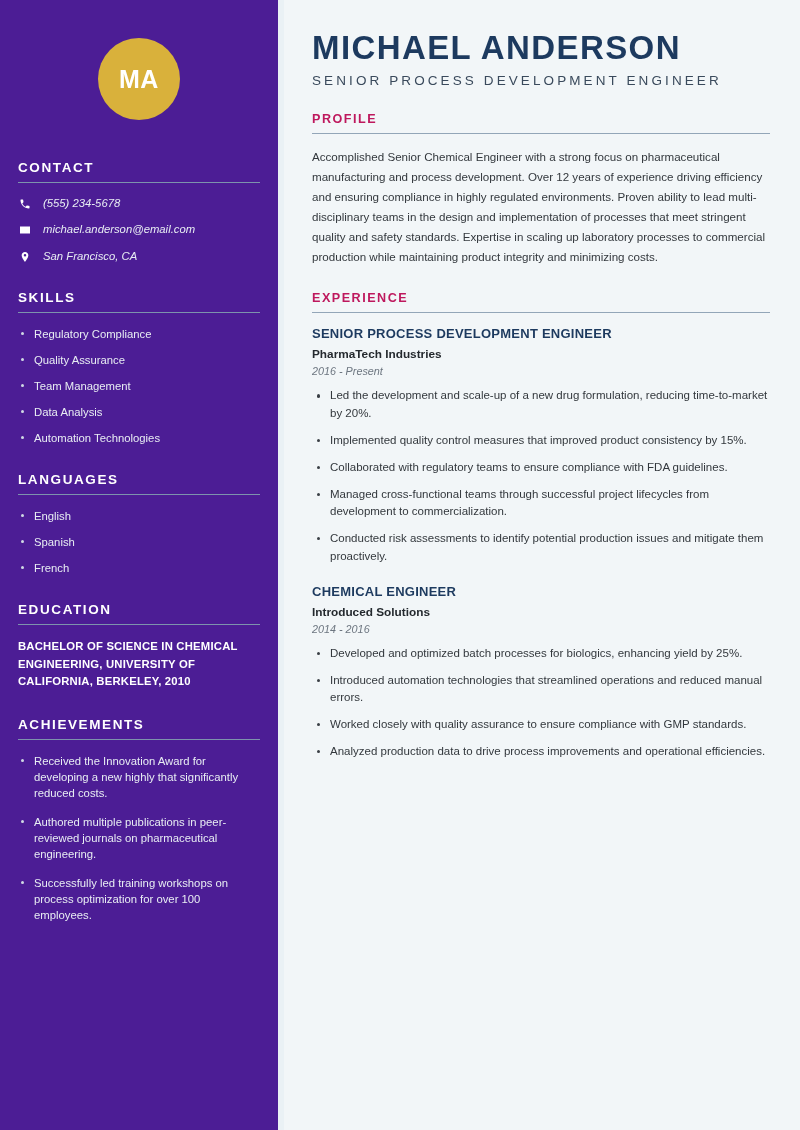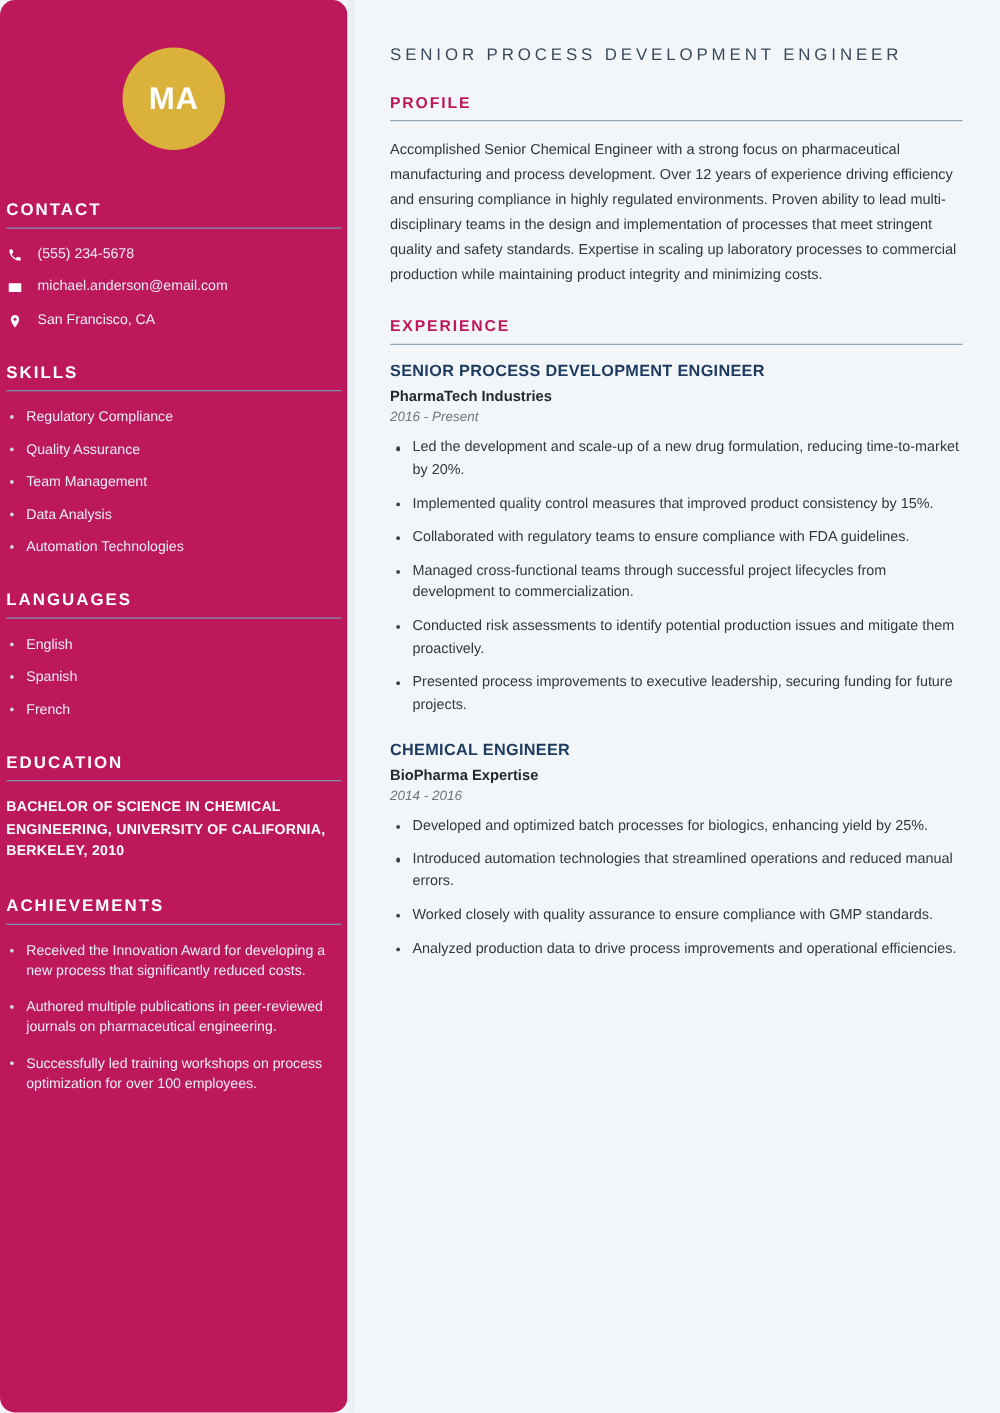--- a/index.html
+++ b/index.html
@@ -21,25 +21,24 @@
     width: 800px;
     height: 1130px;
     display: flex;
     background: #f2f6f8;
   }
 
   
   .sidebar {
     width: 278px;
     flex: 0 0 278px;
-    background: #be185d;
+    background: #4c1d95;
     color: #ffffff;
-    padding: 0 5px;
+    padding: 0 18px;
     position: relative;
-    border-radius: 12px;
   }
 
   .sidebar-edge {
     position: absolute;
     left: 278px;
     top: 0;
     width: 6px;
     height: 1130px;
     background: #eaf1f5;
   }
@@ -82,20 +81,21 @@
   }
 
   .contact-row {
     display: flex;
     align-items: flex-start;
     gap: 11px;
     margin-bottom: 11px;
     font-size: 11.3px;
     color: #e8edf3;
     line-height: 1.35;
+    font-style: italic;
   }
 
   .contact-icon {
     flex: 0 0 14px;
     width: 14px;
     height: 14px;
     display: flex;
     align-items: center;
     justify-content: center;
     margin-top: 1px;
@@ -291,32 +291,33 @@
     <section class="side-section">
       <div class="side-heading">EDUCATION</div>
       <div class="side-rule"></div>
       <div class="edu-text">BACHELOR OF SCIENCE IN CHEMICAL ENGINEERING, UNIVERSITY OF CALIFORNIA, BERKELEY, 2010</div>
     </section>
 
     <section class="side-section">
       <div class="side-heading">ACHIEVEMENTS</div>
       <div class="side-rule"></div>
       <ul class="side-list achv-list">
-        <li>Received the Innovation Award for developing a new process that significantly reduced costs.</li>
+        <li>Received the Innovation Award for developing a new highly that significantly reduced costs.</li>
         <li>Authored multiple publications in peer-reviewed journals on pharmaceutical engineering.</li>
         <li>Successfully led training workshops on process optimization for over 100 employees.</li>
       </ul>
     </section>
   </aside>
 
   <div class="sidebar-edge"></div>
 
   <main class="main">
 
     <header>
+      <h1 class="name">MICHAEL ANDERSON</h1>
       <div class="job-subtitle">SENIOR PROCESS DEVELOPMENT ENGINEER</div>
     </header>
 
     <section class="main-section">
       <div class="main-heading">PROFILE</div>
       <div class="main-rule"></div>
       <p class="profile-text">Accomplished Senior Chemical Engineer with a strong focus on pharmaceutical manufacturing and process development. Over 12 years of experience driving efficiency and ensuring compliance in highly regulated environments. Proven ability to lead multi-disciplinary teams in the design and implementation of processes that meet stringent quality and safety standards. Expertise in scaling up laboratory processes to commercial production while maintaining product integrity and minimizing costs.</p>
     </section>
 
     <section class="main-section">
@@ -326,27 +327,26 @@
       <article class="exp-entry">
         <div class="exp-title">SENIOR PROCESS DEVELOPMENT ENGINEER</div>
         <div class="exp-company">PharmaTech Industries</div>
         <div class="exp-dates">2016 - Present</div>
         <ul class="exp-list">
           <li>Led the development and scale-up of a new drug formulation, reducing time-to-market by 20%.</li>
           <li>Implemented quality control measures that improved product consistency by 15%.</li>
           <li>Collaborated with regulatory teams to ensure compliance with FDA guidelines.</li>
           <li>Managed cross-functional teams through successful project lifecycles from development to commercialization.</li>
           <li>Conducted risk assessments to identify potential production issues and mitigate them proactively.</li>
-          <li>Presented process improvements to executive leadership, securing funding for future projects.</li>
         </ul>
       </article>
 
       <article class="exp-entry">
         <div class="exp-title">CHEMICAL ENGINEER</div>
-        <div class="exp-company">BioPharma Expertise</div>
+        <div class="exp-company">Introduced Solutions</div>
         <div class="exp-dates">2014 - 2016</div>
         <ul class="exp-list">
           <li>Developed and optimized batch processes for biologics, enhancing yield by 25%.</li>
           <li>Introduced automation technologies that streamlined operations and reduced manual errors.</li>
           <li>Worked closely with quality assurance to ensure compliance with GMP standards.</li>
           <li>Analyzed production data to drive process improvements and operational efficiencies.</li>
         </ul>
       </article>
     </section>
 

